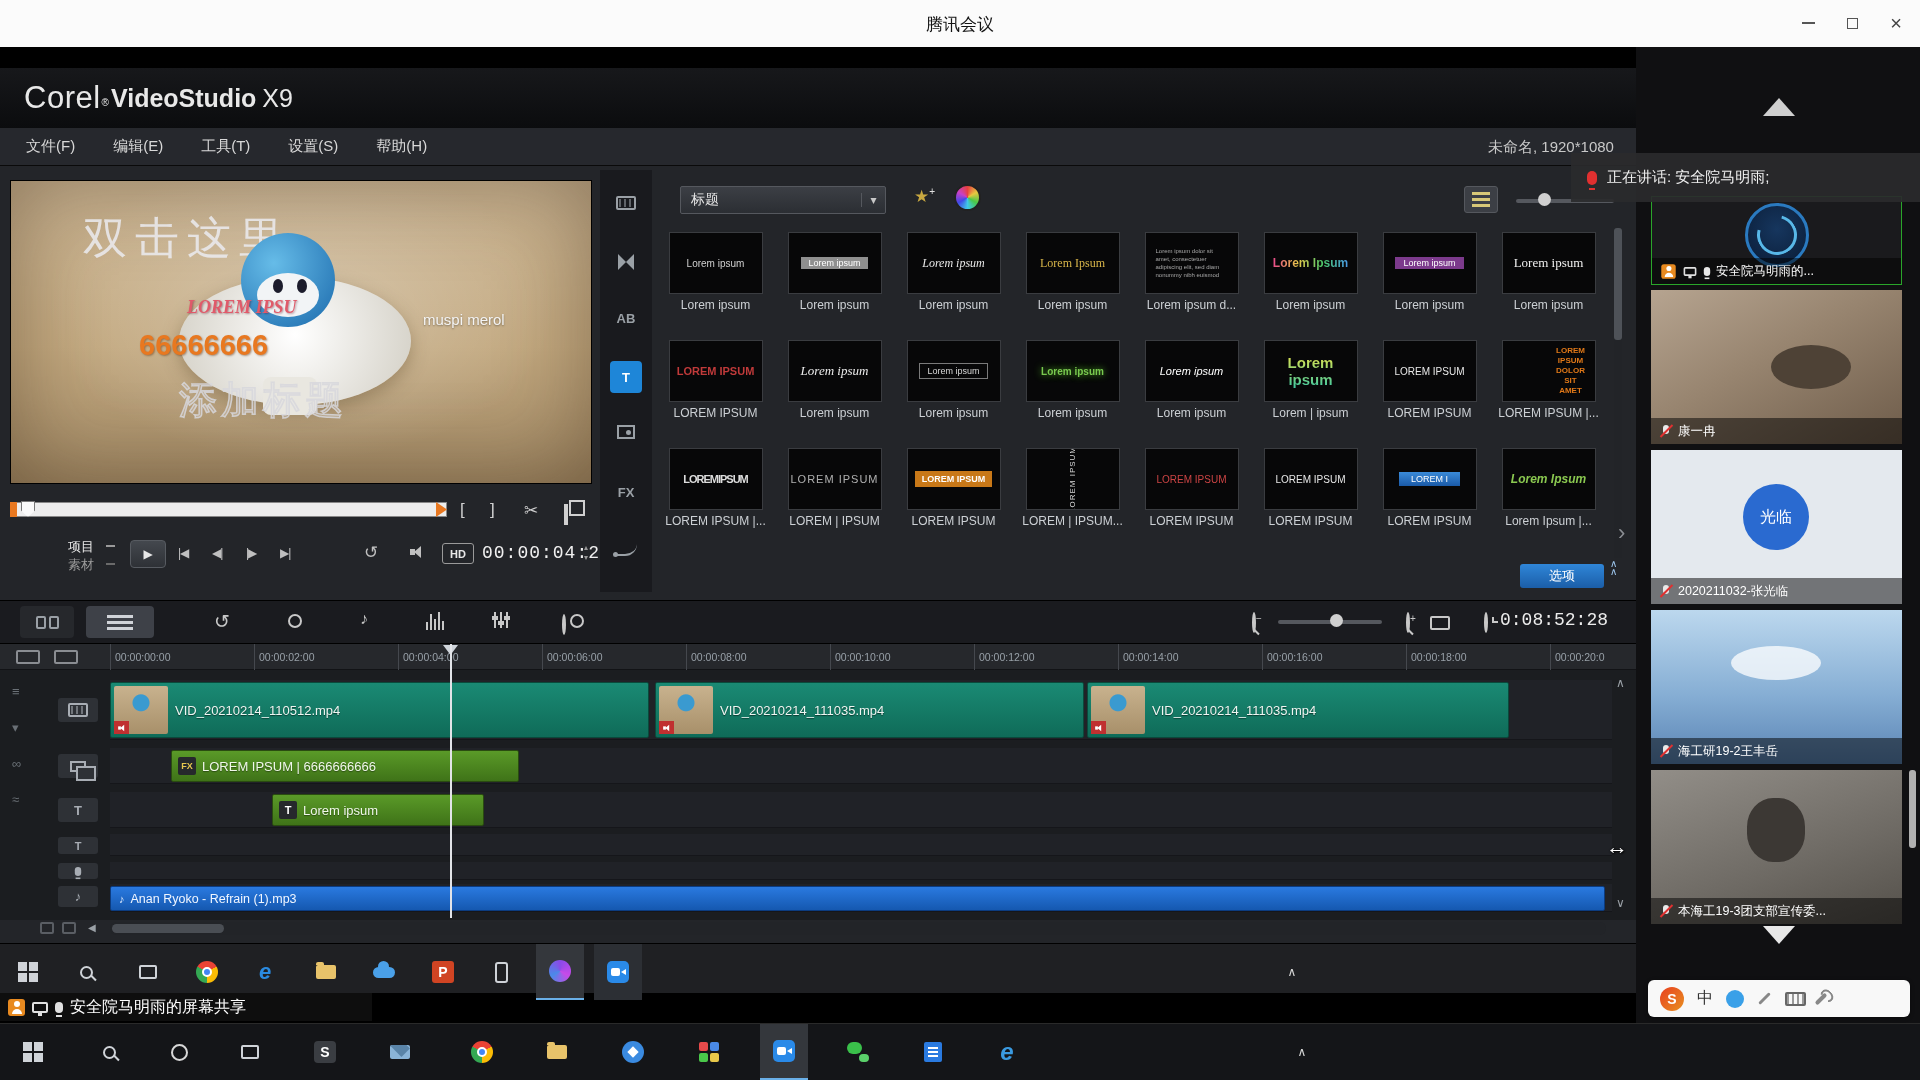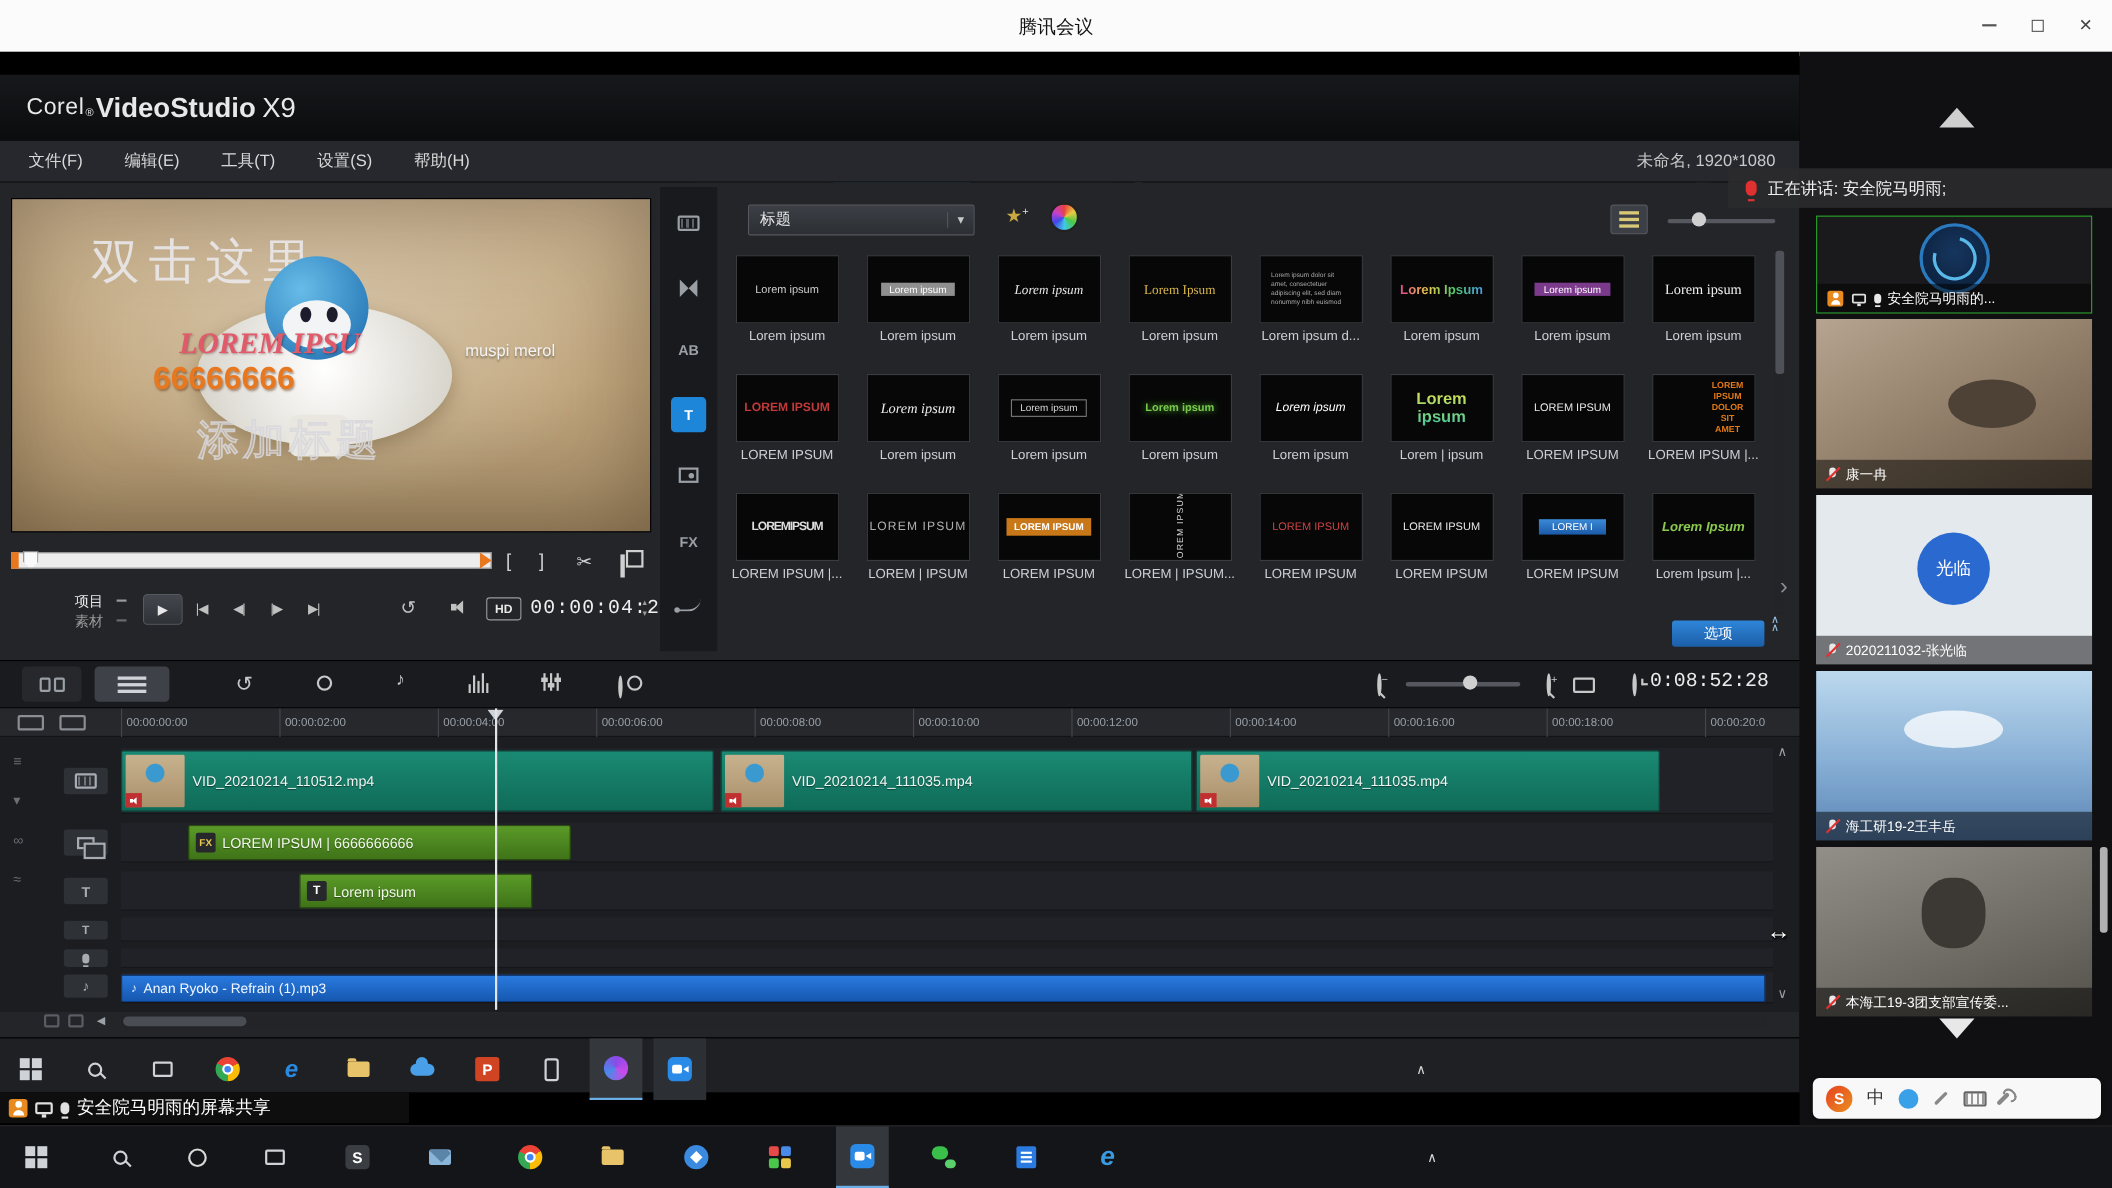--- a/index.html
+++ b/index.html
@@ -16,21 +16,21 @@
   .minic { width:13px; height:2px; background:#555; }
   .maxic { width:11px; height:11px; border:1px solid #555; }
   .closeg { font-size:20px; color:#444; line-height:1; }
 
   
   #share-bg { left:0; top:47px; width:1636px; height:973px; background:#000; }
 
   
   #vs-titlebar { left:0; top:68px; width:1636px; height:60px; background:linear-gradient(#17181b,#0b0c0e); }
   .brand { left:24px; top:0; height:60px; display:flex; align-items:center; color:#e8e8e8; }
-  .brand .b1 { font-size:21px; font-weight:300; letter-spacing:.5px;text-align:right; }
+  .brand .b1 { font-size:31px; font-weight:300; letter-spacing:.5px;text-align:right; }
   .brand .breg { font-size:10px; vertical-align:top; margin:8px 2px 0 1px; }
   .brand .b2 { font-size:25px; font-weight:bold; }
   .brand .b3 { font-size:25px; font-weight:300; margin-left:6px; }
   .vstab { height:36px; display:flex; align-items:center; justify-content:center; font-size:17px;
     color:#cfd2d6; background:linear-gradient(#34373c,#222428); border:1px solid #111;}
   .vstab.active { background:linear-gradient(#2fa0e8,#1272c0); color:#fff; }
   .uparrow { width:0; height:0; border-left:9px solid transparent; border-right:9px solid transparent; border-bottom:11px solid #3fae2a; position:relative; }
   .uparrow::after { content:""; position:absolute; left:-4px; top:11px; width:8px; height:9px; background:#3fae2a; }
   .sphere { width:20px; height:20px; border-radius:50%; background:radial-gradient(circle at 35% 30%,#7cc8f0,#1e62a8); position:relative; }
   .sphere::after { content:""; position:absolute; left:1px; top:8px; width:16px; height:3px; border-radius:50%; border:1px solid rgba(255,255,255,.7); }
@@ -49,21 +49,21 @@
                 linear-gradient(180deg,#cdb795 0%,#c2a87f 55%,#a28a66 100%);
     box-shadow: inset 0 0 90px rgba(60,40,20,.45); }
   .ov-heading { left:72px; top:28px; font-size:44px; letter-spacing:8px; color:rgba(235,235,240,.85); }
   .toy-petals { left:168px; top:96px; width:232px; height:128px; border-radius:50%;
     background: radial-gradient(circle at 50% 45%, #ffffff, #d8d5cc 85%); box-shadow:0 6px 18px rgba(80,60,30,.35); }
   .toy-head { left:230px; top:52px; width:94px; height:94px; border-radius:50%;
     background: radial-gradient(circle at 35% 32%, #66bce8, #2a7ab8 80%); }
   .toy-face { left:246px; top:92px; width:62px; height:44px; border-radius:50%; background:#f2f4f6; }
   .toy-eye { width:10px; height:14px; border-radius:50%; background:#1c1c2c; top:98px; }
   .toy-base { left:252px; top:196px; width:54px; height:38px; border-radius:8px; background:#e9e7e0; }
-  .ov-lorem { left:152px; top:116px; font-size:27px; font-weight:bold; font-style:italic; color:#e05a6a;
+  .ov-lorem { left:176px; top:116px; font-size:18px; font-weight:bold; font-style:italic; color:#e05a6a;
     font-family:"Liberation Serif", serif; text-shadow:1px 1px 2px rgba(80,0,20,.4); }
   .ov-number { left:128px; top:148px; font-size:29px; font-weight:bold; color:#e87820; text-shadow:1px 1px 2px rgba(90,40,0,.45); }
   .ov-mirror { left:412px; top:130px; font-size:15px; color:#f4f4f4; text-shadow:0 1px 2px rgba(0,0,0,.4); }
   .ov-caption { left:168px; top:194px; font-size:38px; letter-spacing:4px; color:rgba(225,225,230,.25);
     -webkit-text-stroke:1.5px rgba(215,215,220,.85); }
 
   
   #trimbar { left:10px; top:502px; width:437px; height:15px; background:#ededed; border:1px solid #888; }
   .tstart { left:10px; top:502px; width:7px; height:15px; background:#e87820; }
   .penta { left:21px; top:501px; width:14px; height:16px; background:#fafafa; border:1px solid #777;
@@ -276,21 +276,21 @@
   .artguang { position:absolute; inset:0; background:#e4e9ee; }
   .bluecircle { position:absolute; left:92px; top:34px; width:66px; height:66px; border-radius:50%; background:#2a6ad0;
     color:#fff; font-size:16px; display:flex; align-items:center; justify-content:center; }
   .artsea { position:absolute; inset:0; background:linear-gradient(180deg,#bcd8ee 0%,#86aed4 55%,#5a84b4 100%); }
   .artsea::after { content:""; position:absolute; left:80px; top:36px; width:90px; height:34px; border-radius:50%; background:rgba(255,255,255,.75); }
   .artgray { position:absolute; inset:0; background:linear-gradient(160deg,#928e88 0%,#6e6a64 60%,#54504a 100%); }
   .artgray::after { content:""; position:absolute; left:96px; top:28px; width:58px; height:64px; border-radius:45%; background:#3c3834; }
   #pp-scroll { left:1909px; top:770px; width:7px; height:78px; background:#b0b0b0; border-radius:3px; }
 
   
-  #banner { left:1571px; top:153px; width:349px; height:36px; background:rgba(42,42,44,.92); display:flex; align-items:center; gap:10px; padding:0 16px; }
+  #banner { left:1571px; top:153px; width:349px; height:49px; background:rgba(42,42,44,.92); display:flex; align-items:center; gap:10px; padding:0 16px; }
   .micred { width:10px; height:14px; background:#e03030; border-radius:5px; position:relative; flex:0 0 10px; }
   .micred::after { content:""; position:absolute; left:2px; bottom:-5px; width:6px; height:2px; background:#e03030; }
   #banner .btext { font-size:15px; color:#f0f0f0; white-space:nowrap; }
 
   
   #sogou-bar { left:1648px; top:980px; width:262px; height:37px; background:#f8f8f8; border-radius:6px;
     box-shadow:0 1px 4px rgba(0,0,0,.4); display:flex; align-items:center; gap:13px; padding:0 12px; }
   .sglogo { width:24px; height:24px; border-radius:50%; background:linear-gradient(135deg,#e84020,#e89020); color:#fff; font-weight:bold; font-size:14px; display:flex; align-items:center; justify-content:center; }
   .sgzh { font-size:16px; color:#333; }
   .bird { width:18px; height:18px; border-radius:50%; background:#3aa0e8; }

